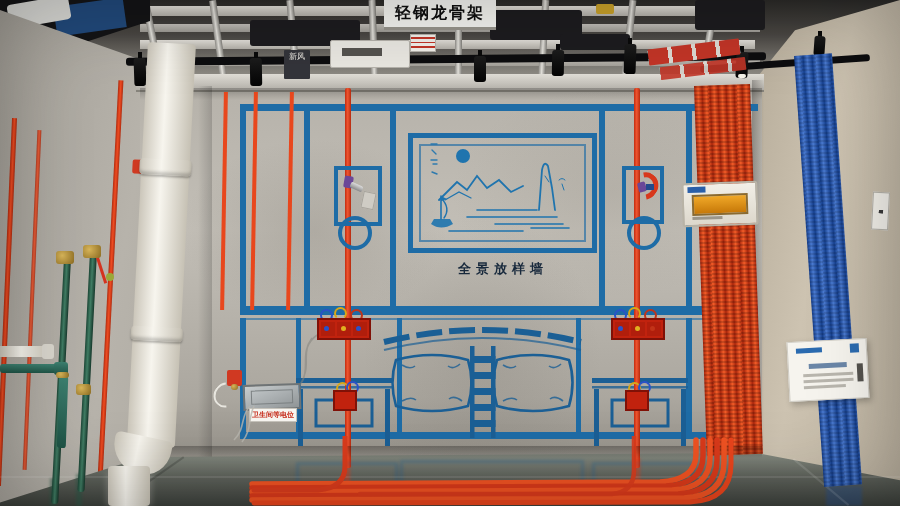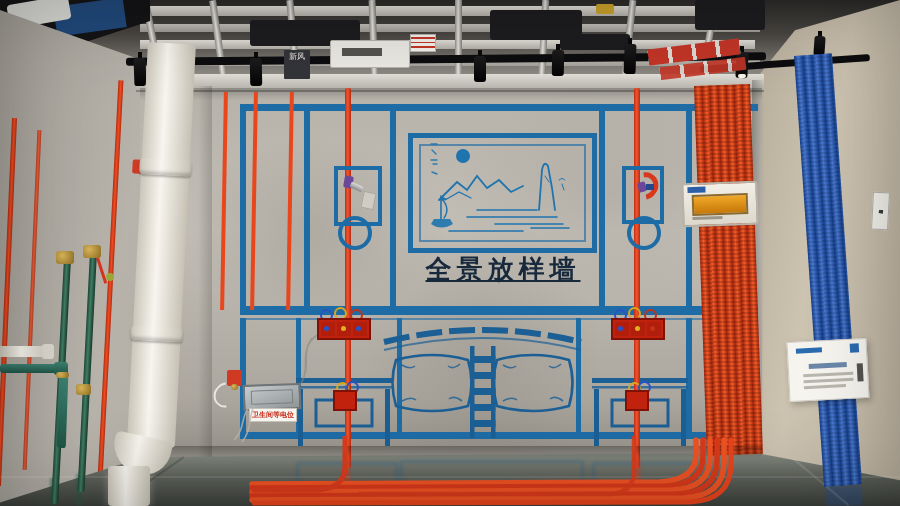--- a/index.html
+++ b/index.html
@@ -32,22 +32,22 @@
       radial-gradient(190px 130px at 28% 38%,rgba(118,113,104,.25),transparent 70%),
       radial-gradient(230px 150px at 76% 28%,rgba(138,133,123,.20),transparent 70%),
       radial-gradient(170px 210px at 55% 72%,rgba(100,95,88,.16),transparent 70%),
       linear-gradient(180deg,#b6b2aa 0%,#c2beb6 38%,#aba79f 82%,#938f87 100%);}
   .shade{z-index:3;}
   
   .tape{background:#1e6ca6;z-index:4;}
   .tape-circle{border:4px solid #1e6ca6;border-radius:50%;z-index:4;}
   .art-frame{border:5px solid #1e6ca6;z-index:4;}
   .art-inner{border:2px solid rgba(30,108,166,.65);}
-  .wall-title{z-index:5;color:#18293c;font-weight:800;font-size:26px;letter-spacing:5px;
-              display:flex;align-items:center;justify-content:center;text-decoration:underline;}
+  .wall-title{z-index:5;color:#18293c;font-weight:800;font-size:13px;letter-spacing:5px;
+              display:flex;align-items:center;justify-content:center;}
   
   .conduit{background:linear-gradient(90deg,#c22c10,#f05530 45%,#b52a0f);border-radius:2px;z-index:4;}
   .mini-conduit{width:4px;background:#e8471d;z-index:4;}
   .gang3{background:#c1220e;border:2px solid #801107;z-index:5;display:flex;gap:2px;padding:2px;box-sizing:border-box;}
   .cell{flex:1;background:#b11e0c;position:relative!important;}
   .dot{width:5px;height:5px;border-radius:50%;}
   .gang1{background:#c1220e;border:2px solid #801107;z-index:5;box-sizing:border-box;}
   .curl{width:9px;height:9px;border-radius:50%;border:2.5px solid #2a52c8;border-bottom-color:transparent;z-index:5;}
   .orange-bundle{background:repeating-linear-gradient(90deg,#a8260c 0px,#f25c28 4px,#a8260c 8px);z-index:4;}
   .rib{background:repeating-linear-gradient(0deg,rgba(0,0,0,.16) 0 2px,transparent 2px 4px);}
@@ -121,20 +121,21 @@
   <div class="spot" style="left:736px;top:52px;height:26px;transform:rotate(3deg);"></div>
   <div style="left:738px;top:74px;width:8px;height:4px;background:#f5f2e8;z-index:3;border-radius:2px;"></div>
   <div class="mount" style="left:818px;top:31px;"></div>
   <div class="spot" style="left:814px;top:36px;height:20px;width:11px;transform:rotate(4deg);"></div>
   <div class="banner" style="left:648px;top:44px;width:92px;height:16px;transform:rotate(-7deg);"></div>
   <div class="banner" style="left:660px;top:62px;width:86px;height:13px;transform:rotate(-7deg);opacity:.9;"></div>
   <div style="left:330px;top:40px;width:78px;height:26px;background:#e9e7e1;border:1px solid #b5b2ab;border-radius:2px;z-index:3;"></div>
   <div style="left:342px;top:48px;width:40px;height:8px;background:#55534f;z-index:3;"></div>
   <div class="vent-chip" style="left:284px;top:50px;width:26px;height:29px;">新风</div>
   <div style="left:410px;top:34px;width:24px;height:16px;z-index:3;background:repeating-linear-gradient(0deg,#f2f0ea 0 3px,#c23527 3px 4.5px);border:1px solid #b5b2ab;"></div>
+  <div class="sign" style="left:384px;top:0;width:112px;height:27px;">轻钢龙骨架</div>
 
   <div class="right-wall"></div>
   <div class="left-wall"></div>
   <div class="main-wall"></div>
   <div class="shade" style="left:140px;top:88px;width:622px;height:12px;background:linear-gradient(180deg,rgba(0,0,0,.22),transparent);"></div>
   <div class="shade" style="left:752px;top:80px;width:12px;height:390px;background:linear-gradient(90deg,rgba(0,0,0,.25),transparent);"></div>
   <div class="shade" style="left:198px;top:86px;width:14px;height:380px;background:linear-gradient(270deg,rgba(0,0,0,.16),transparent);"></div>
 
   <div class="lstripe" style="left:4px;top:118px;width:5px;height:368px;transform:rotate(2.5deg);"></div>
   <div class="lstripe" style="left:30px;top:130px;width:4px;height:340px;transform:rotate(2.5deg);opacity:.85;"></div>

